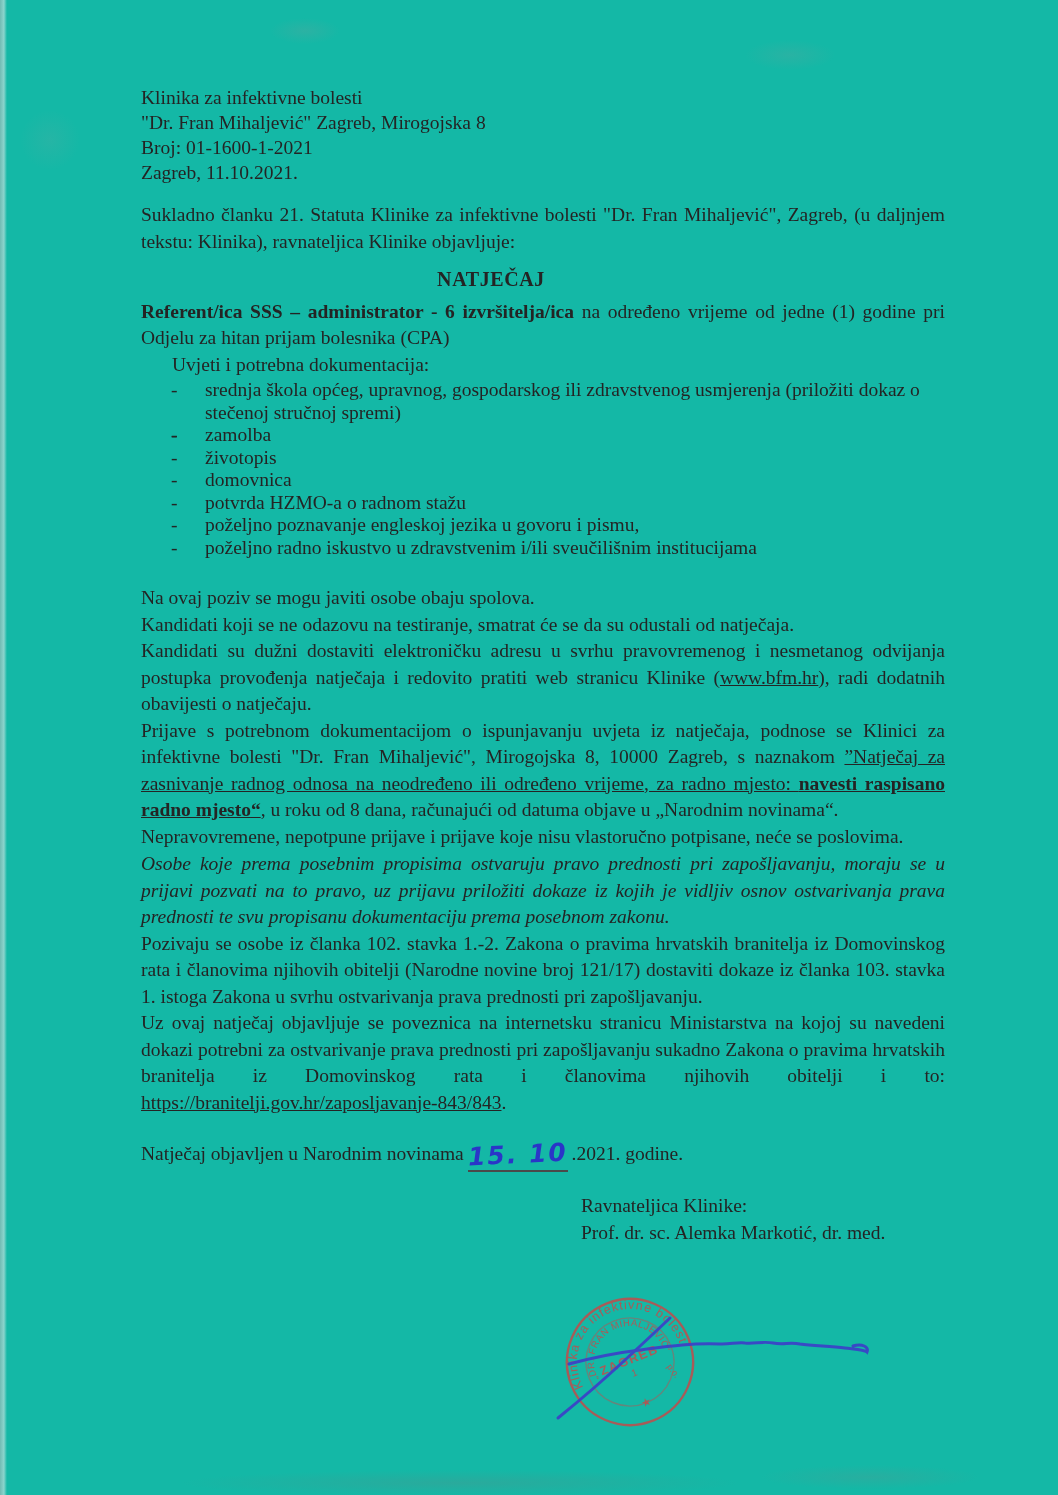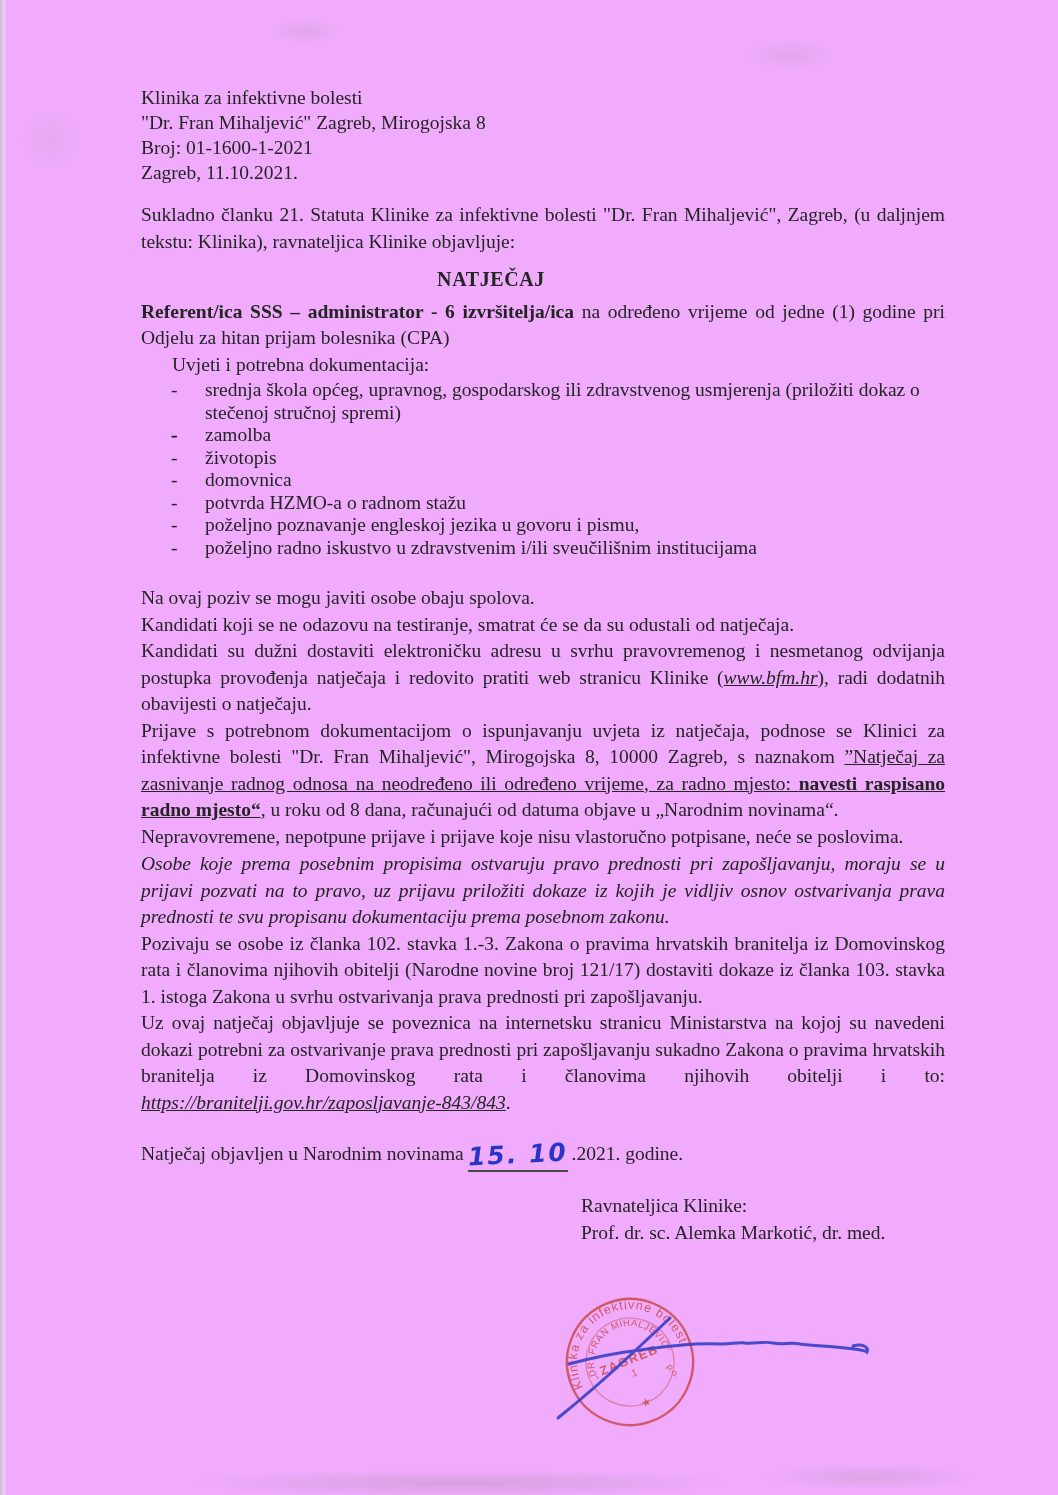--- a/index.html
+++ b/index.html
@@ -1,18 +1,18 @@
 <!DOCTYPE html>
 <html><head>
 <meta charset="utf-8">
 <style>
   html,body{margin:0;padding:0;background:#ffffff;}
   .page{
     position:relative;width:1058px;height:1495px;margin:0 auto;
-    background:#f0abfc;overflow:hidden;
+    background:#14b8a6;overflow:hidden;
     font-family:"Liberation Serif",serif;color:#242424;
   }
   .scan-edge{position:absolute;left:0;top:0;width:7px;height:100%;
     background:linear-gradient(90deg,#bdbdbd,#ececec 55%,rgba(255,255,255,0));opacity:.55;}
   .scan-blob{position:absolute;border-radius:50%;pointer-events:none;}
   .b1{left:270px;top:18px;width:70px;height:26px;background:radial-gradient(closest-side,rgba(150,150,150,.18),rgba(0,0,0,0));}
   .b2{left:745px;top:40px;width:90px;height:30px;background:radial-gradient(closest-side,rgba(150,150,150,.16),rgba(0,0,0,0));}
   .b3{left:20px;top:110px;width:60px;height:60px;background:radial-gradient(closest-side,rgba(160,160,160,.12),rgba(0,0,0,0));}
   .b4{left:180px;top:1470px;width:560px;height:26px;border-radius:10px;background:radial-gradient(closest-side,rgba(120,120,120,.22),rgba(0,0,0,0));}
   .b5{left:760px;top:1465px;width:220px;height:24px;border-radius:10px;background:radial-gradient(closest-side,rgba(130,130,130,.18),rgba(0,0,0,0));}
@@ -24,21 +24,21 @@
   .apply-par{margin:42px 0 0;line-height:30px;text-align:justify;}
   .position-par{margin:8px 0 0;line-height:26px;text-align:justify;}
   .uvjeti{margin:2px 0 0;padding-left:31px;line-height:24px;}
   ul.req{margin:2px 0 0;padding:0;list-style:none;line-height:22.5px;}
   ul.req li{position:relative;padding-left:64px;text-align:left;}
   ul.req .mark{position:absolute;left:30px;top:0;}
   .body-block{margin-top:26px;}
   .body-block p{margin:0;line-height:26.5px;text-align:justify;}
   .body-block p.sp{margin-top:1px;font-style:italic;}
   .ul-seg{text-decoration:underline;}
-  .lnk{text-decoration:underline;color:inherit;font-style:italic;}
+  .lnk{text-decoration:underline;color:inherit;}
   .pub{margin-top:24px;line-height:27px;}
   .hand-line{display:inline-block;min-width:88px;margin:0 4px;border-bottom:2px solid #4a4a4a;text-align:center;vertical-align:-3px;}
   .hand{display:inline-block;font-family:"DejaVu Sans",sans-serif;font-style:italic;font-weight:bold;
     color:#2a35c8;font-size:25px;line-height:18px;transform:rotate(-3deg);letter-spacing:2px;}
   .sig-block{margin-top:16px;margin-left:440px;line-height:27px;}
   .overlay{position:absolute;left:535px;top:1290px;width:350px;height:190px;}
   .stamp-text{font-family:"Liberation Sans",sans-serif;}
 </style>
 </head>
 <body>
@@ -80,21 +80,21 @@
       <li><span class="mark">-</span><span>poželjno radno iskustvo u zdravstvenim i/ili sveučilišnim institucijama</span></li>
     </ul>
 
     <div class="body-block">
       <p>Na ovaj poziv se mogu javiti osobe obaju spolova.</p>
       <p>Kandidati koji se ne odazovu na testiranje, smatrat će se da su odustali od natječaja.</p>
       <p><span>Kandidati su dužni dostaviti elektroničku adresu u svrhu pravovremenog i nesmetanog odvijanja postupka provođenja natječaja i redovito pratiti web stranicu Klinike (</span><span class="lnk">www.bfm.hr</span><span>), radi dodatnih obavijesti o natječaju.</span></p>
       <p><span>Prijave s potrebnom dokumentacijom o ispunjavanju uvjeta iz natječaja, podnose se Klinici za infektivne bolesti "Dr. Fran Mihaljević", Mirogojska 8, 10000 Zagreb, s naznakom </span><span class="ul-seg"><span>”Natječaj za zasnivanje radnog odnosa na neodređeno ili određeno vrijeme, za radno mjesto: </span><strong>navesti raspisano radno mjesto</strong><strong>“</strong></span><span>, u roku od 8 dana, računajući od datuma objave u „Narodnim novinama“.</span></p>
       <p>Nepravovremene, nepotpune prijave i prijave koje nisu vlastoručno potpisane, neće se poslovima.</p>
       <p class="sp">Osobe koje prema posebnim propisima ostvaruju pravo prednosti pri zapošljavanju, moraju se u prijavi pozvati na to pravo, uz prijavu priložiti dokaze iz kojih je vidljiv osnov ostvarivanja prava prednosti te svu propisanu dokumentaciju prema posebnom zakonu.</p>
-      <p>Pozivaju se osobe iz članka 102. stavka 1.-3. Zakona o pravima hrvatskih branitelja iz Domovinskog rata i članovima njihovih obitelji (Narodne novine broj 121/17) dostaviti dokaze iz članka 103. stavka 1. istoga Zakona u svrhu ostvarivanja prava prednosti pri zapošljavanju.</p>
+      <p>Pozivaju se osobe iz članka 102. stavka 1.-2. Zakona o pravima hrvatskih branitelja iz Domovinskog rata i članovima njihovih obitelji (Narodne novine broj 121/17) dostaviti dokaze iz članka 103. stavka 1. istoga Zakona u svrhu ostvarivanja prava prednosti pri zapošljavanju.</p>
       <p><span>Uz ovaj natječaj objavljuje se poveznica na internetsku stranicu Ministarstva na kojoj su navedeni dokazi potrebni za ostvarivanje prava prednosti pri zapošljavanju sukadno Zakona o pravima hrvatskih branitelja iz Domovinskog rata i članovima njihovih obitelji i to: </span><span class="lnk">https://branitelji.gov.hr/zaposljavanje-843/843</span><span>.</span></p>
     </div>
 
     <p class="pub"><span>Natječaj objavljen u Narodnim novinama</span><span class="hand-line"><span class="hand">15. 10</span></span><span>.2021. godine.</span></p>
 
     <div class="sig-block">
       <div>Ravnateljica Klinike:</div>
       <div>Prof. dr. sc. Alemka Markotić, dr. med.</div>
     </div>
   </div>

